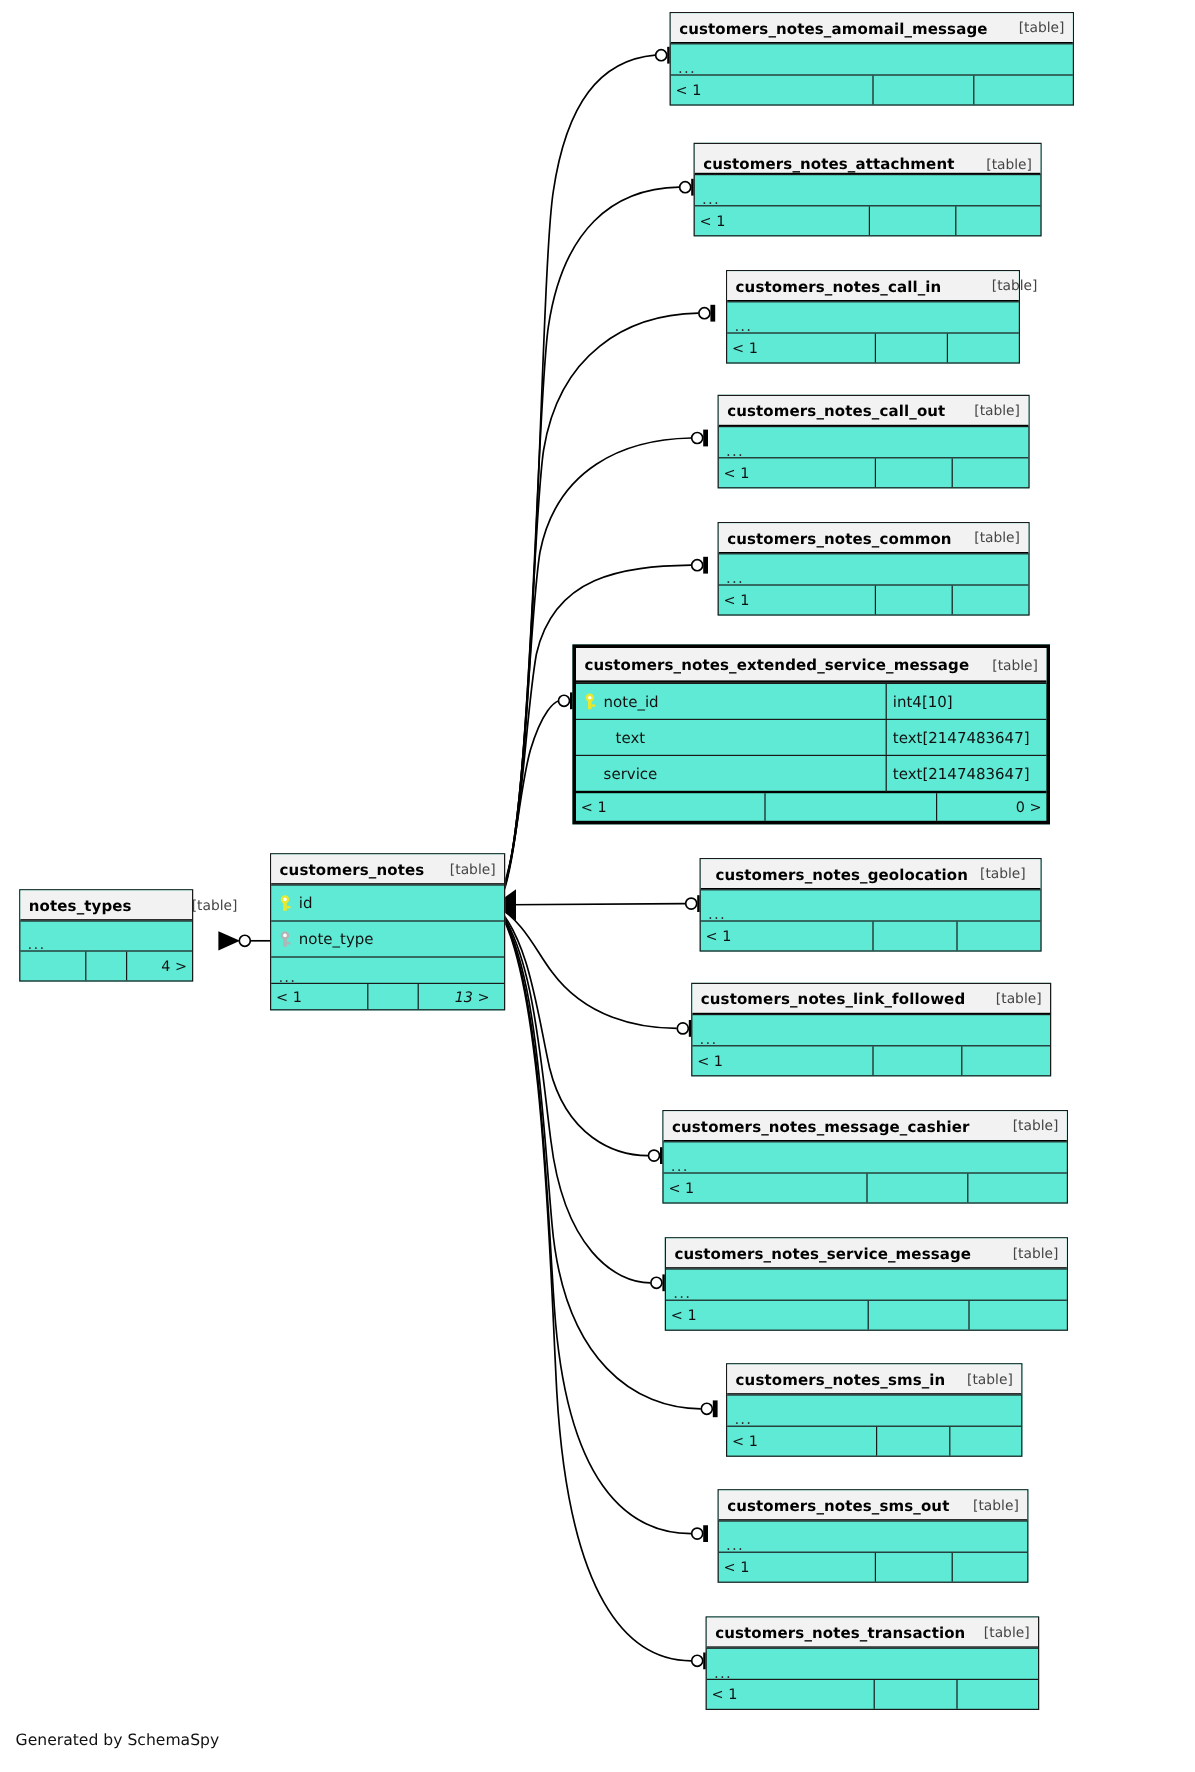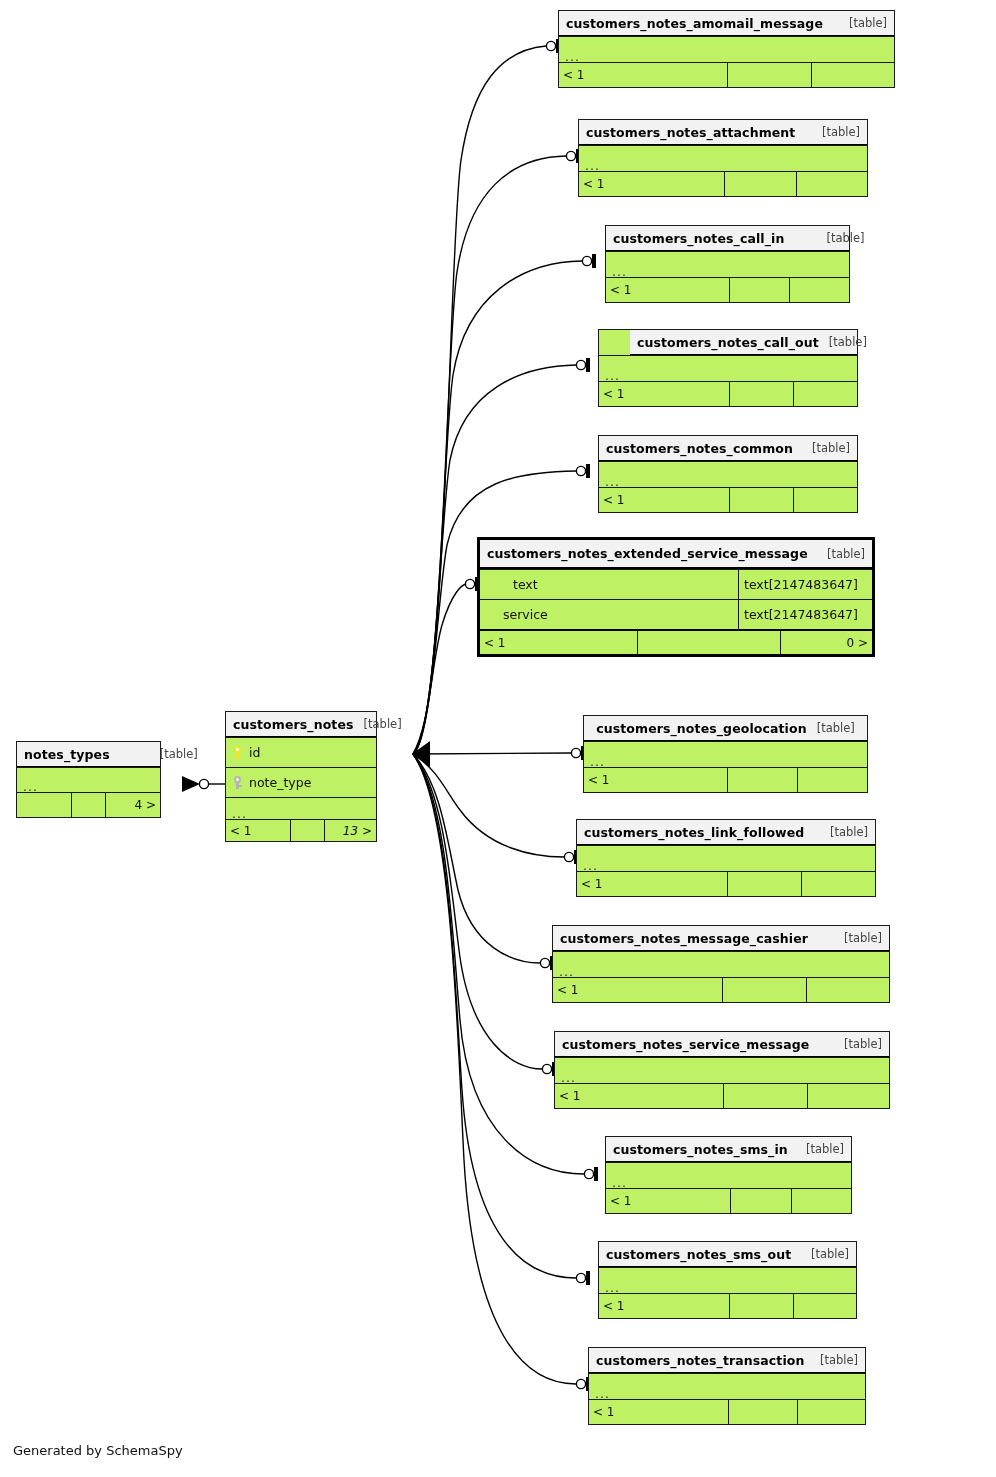--- a/index.html
+++ b/index.html
@@ -21,21 +21,21 @@
     left: 0; top: 0;
     width: 996px;
     height: 1477px;
     pointer-events: none;
   }
   
   .tbl {
     position: absolute;
     box-sizing: border-box;
     border: 1px solid #1a1a1a;
-    background: #bef264;
+    background: #5eead4;
     border-collapse: collapse;
   }
   .tbl.focus {
     border: 3px solid #000000;
   }
   .trow {
     display: flex;
     box-sizing: border-box;
     border-top: 1px solid #1a1a1a;
     align-items: center;
@@ -232,21 +232,21 @@
     <div class="trow" style="height:25px;">
       <span class="ellip">...</span>
     </div>
     <div class="tfoot" style="height:25px;">
       <span class="fc l" style="width:55px;"></span>
       <span class="fc l" style="width:34px;"></span>
       <span class="fc r" style="width:56px;">4 &gt;</span>
     </div>
   </div>
 
-  <div class="tbl" style="left:225px; top:711px; width:152px;">
+  <div class="tbl" style="left:225px; top:711px; width:196px;">
     <div class="trow thead" style="height:25px;">
       <span class="tname">customers_notes</span>
       <span class="ttag">[table]</span>
     </div>
     <div class="trow tcol" style="height:30px;">
       <span class="key pk">
           <i class="head"></i>
           <i class="hole"></i>
           <i class="shaft"></i>
           <i class="tooth"></i>
@@ -281,21 +281,21 @@
       <span class="ellip">...</span>
     </div>
     <div class="tfoot" style="height:25px;">
       <span class="fc l" style="width:168px;">&lt; 1</span>
       <span class="fc l" style="width:84px;"></span>
       <span class="fc r" style="width:83px;"></span>
     </div>
   </div>
 
   <div class="tbl" style="left:578px; top:119px; width:290px;">
-    <div class="trow thead" style="height:25px;">
+    <div class="trow thead" style="height:25px;align-items:flex-end;">
       <span class="tname">customers_notes_attachment</span>
       <span class="ttag">[table]</span>
     </div>
     <div class="trow" style="height:26px;">
       <span class="ellip">...</span>
     </div>
     <div class="tfoot" style="height:25px;">
       <span class="fc l" style="width:145px;">&lt; 1</span>
       <span class="fc l" style="width:72px;"></span>
       <span class="fc r" style="width:71px;"></span>
@@ -311,21 +311,21 @@
       <span class="ellip">...</span>
     </div>
     <div class="tfoot" style="height:25px;">
       <span class="fc l" style="width:123px;">&lt; 1</span>
       <span class="fc l" style="width:60px;"></span>
       <span class="fc r" style="width:60px;"></span>
     </div>
   </div>
 
   <div class="tbl" style="left:598px; top:329px; width:260px;">
-    <div class="trow thead" style="height:25px;margin-left:31px;">
+    <div class="trow thead" style="height:25px;">
       <span class="tname">customers_notes_call_out</span>
       <span class="ttag">[table]</span>
     </div>
     <div class="trow" style="height:26px;">
       <span class="ellip">...</span>
     </div>
     <div class="tfoot" style="height:25px;">
       <span class="fc l" style="width:130px;">&lt; 1</span>
       <span class="fc l" style="width:64px;"></span>
       <span class="fc r" style="width:64px;"></span>
@@ -344,20 +344,30 @@
       <span class="fc l" style="width:130px;">&lt; 1</span>
       <span class="fc l" style="width:64px;"></span>
       <span class="fc r" style="width:64px;"></span>
     </div>
   </div>
 
   <div class="tbl focus" style="left:477px; top:537px; width:398px;">
     <div class="trow thead" style="height:29px;">
       <span class="tname">customers_notes_extended_service_message</span>
       <span class="ttag">[table]</span>
+    </div>
+    <div class="trow tcol" style="height:30px;">
+      <span class="key pk">
+          <i class="head"></i>
+          <i class="hole"></i>
+          <i class="shaft"></i>
+          <i class="tooth"></i>
+        </span>
+      <span class="cname">note_id</span>
+      <span class="ctype" style="width:128px; height:30px; line-height:30px;">int4[10]</span>
     </div>
     <div class="trow tcol" style="height:30px;padding-left:16px;">
       <span class="key"></span>
       <span class="cname">text</span>
       <span class="ctype" style="width:128px; height:30px; line-height:30px;">text[2147483647]</span>
     </div>
     <div class="trow tcol" style="height:30px;">
       <span class="key"></span>
       <span class="cname">service</span>
       <span class="ctype" style="width:128px; height:30px; line-height:30px;">text[2147483647]</span>

